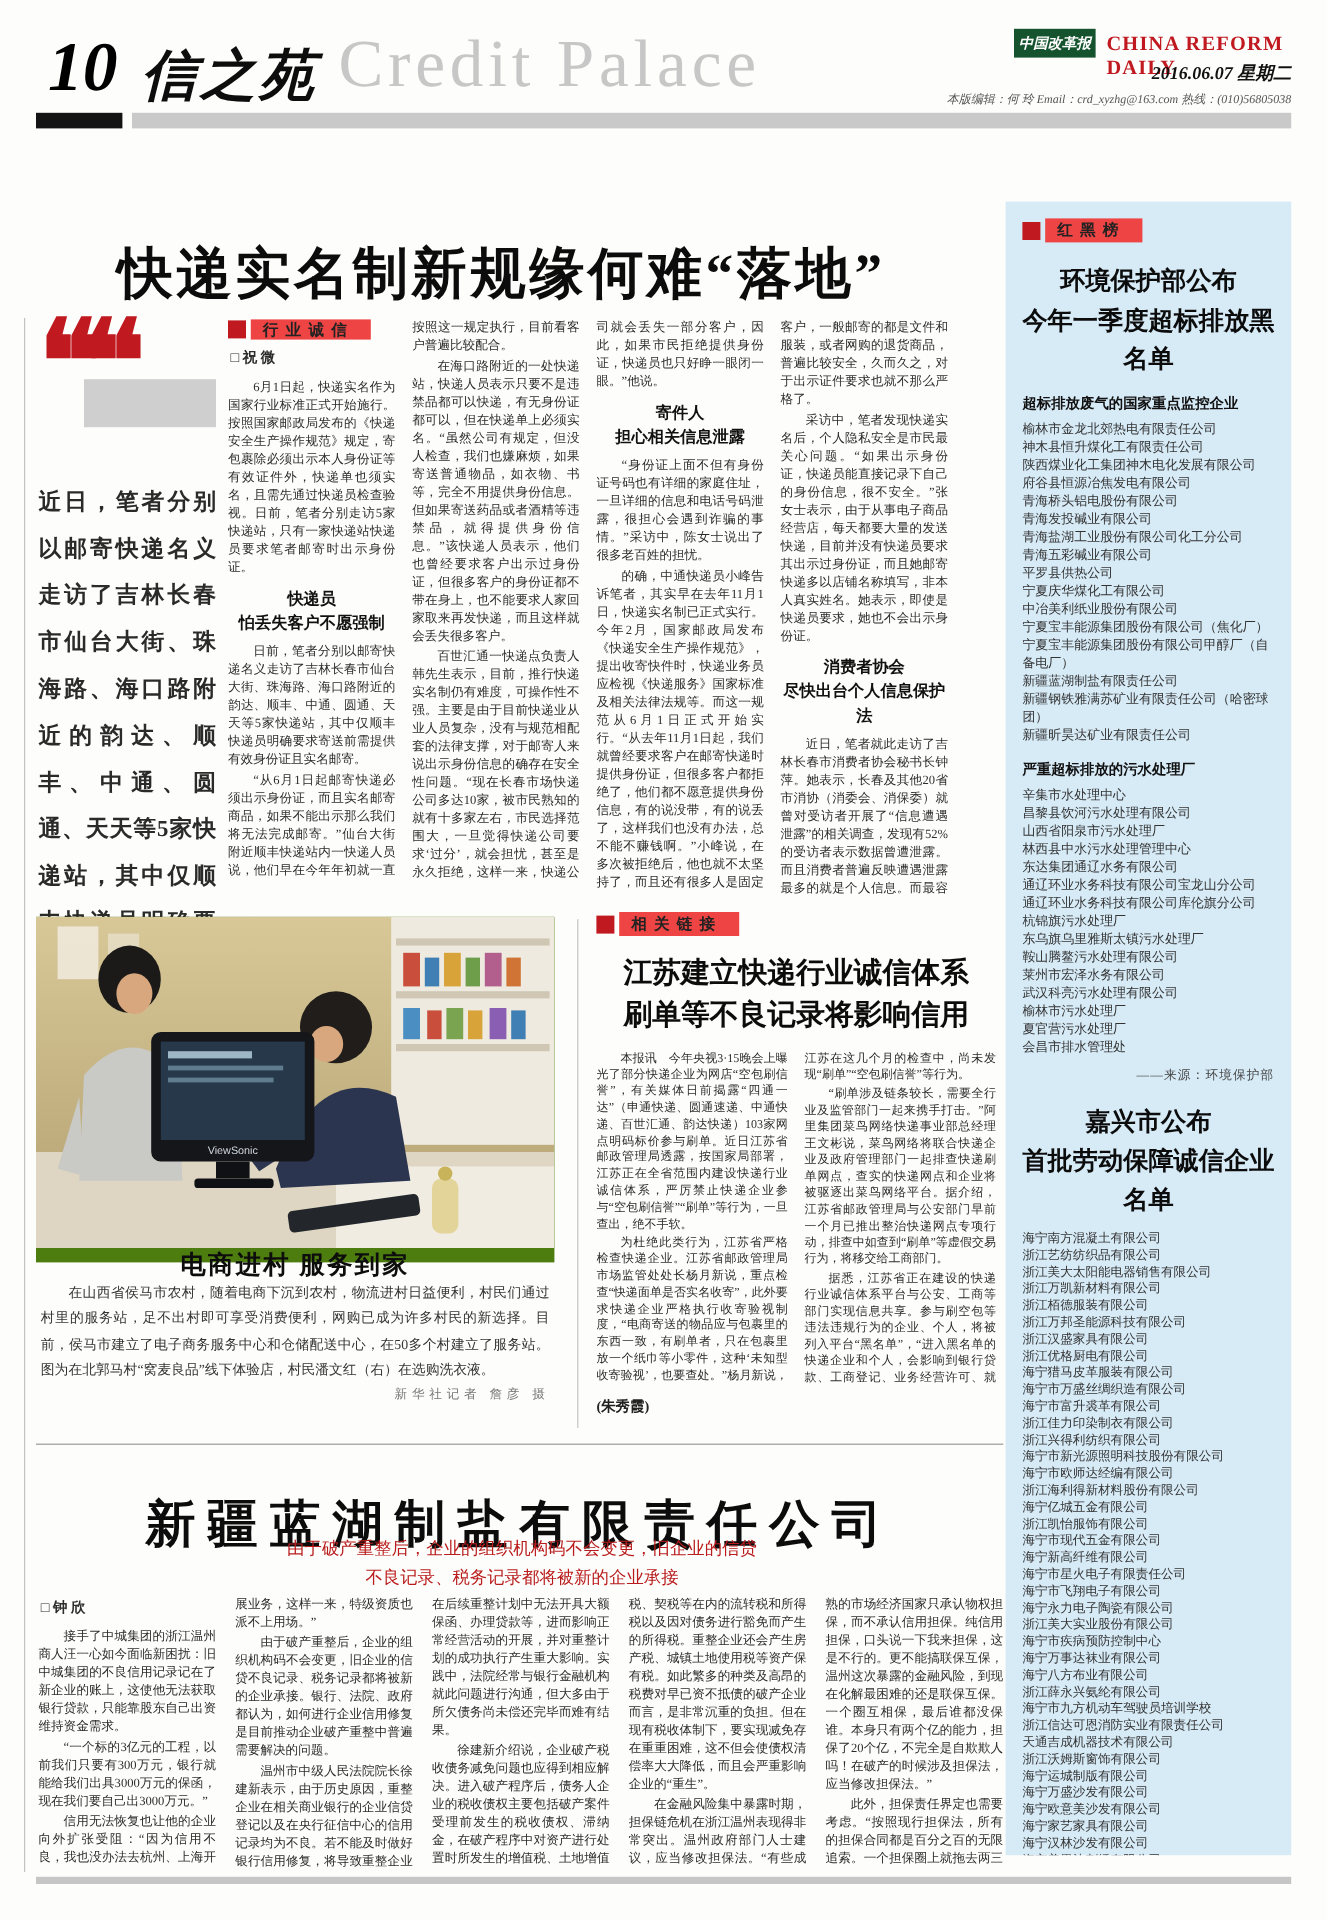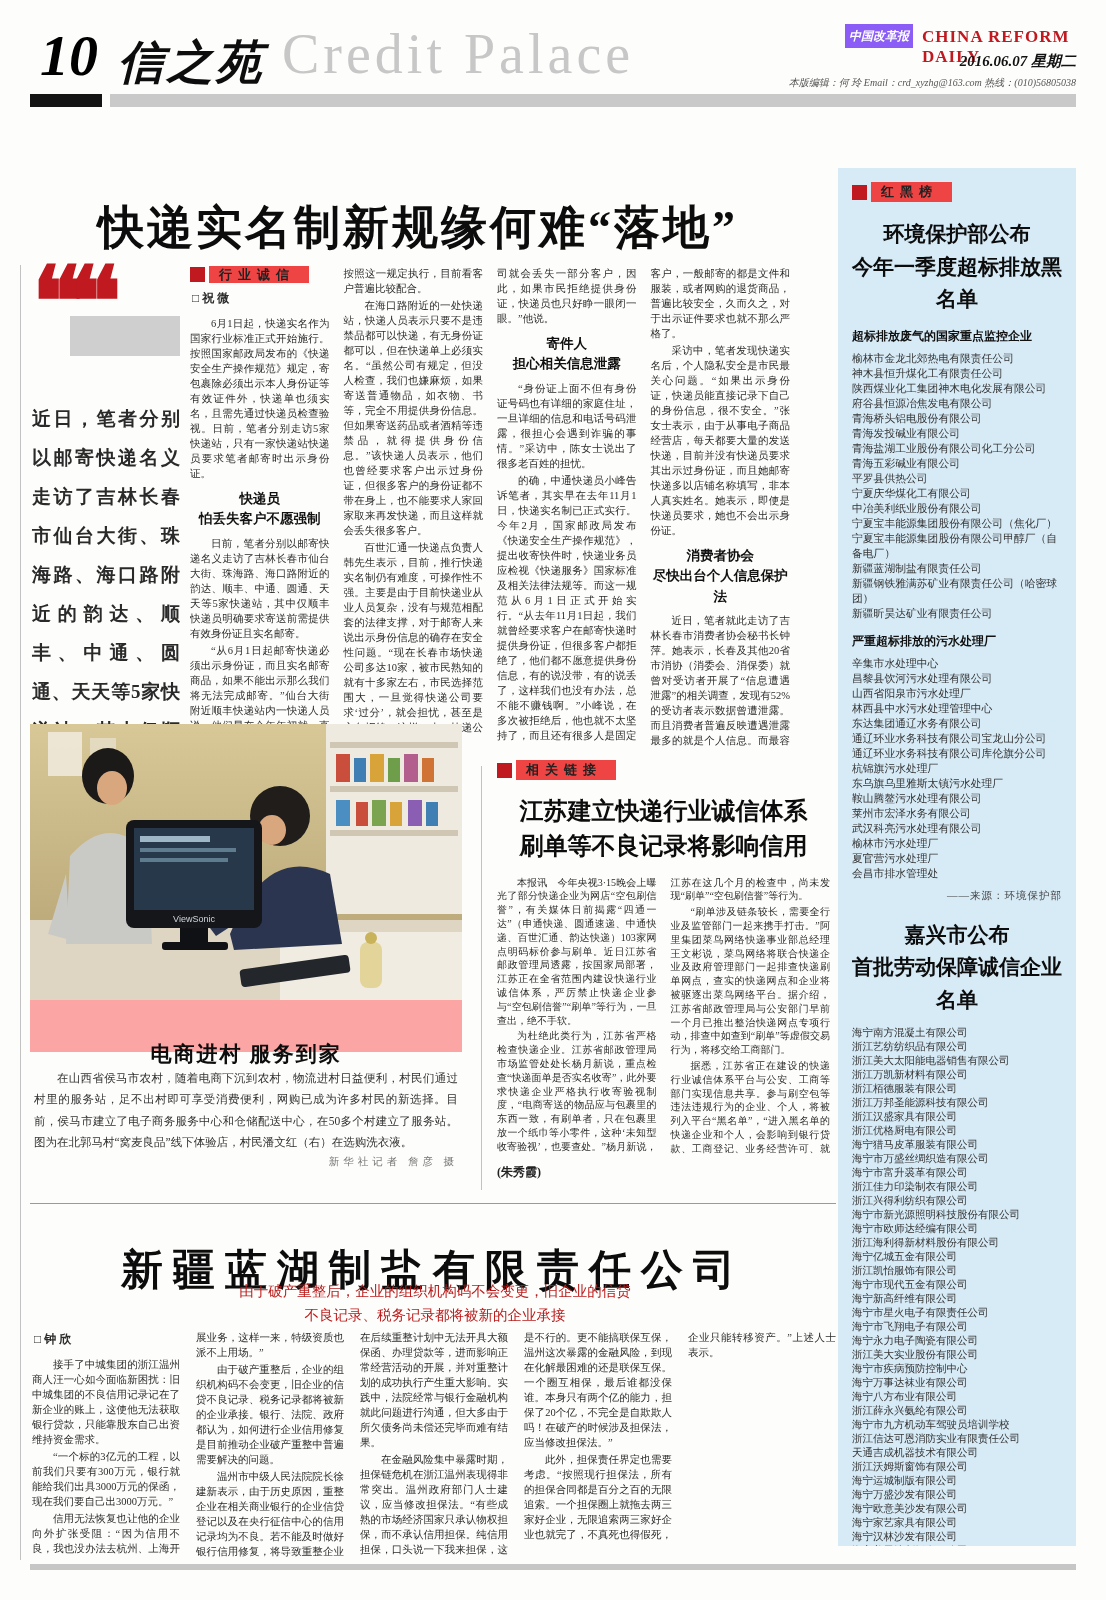--- a/index.html
+++ b/index.html
@@ -3,21 +3,21 @@
 <meta charset="utf-8">
 <style>
   html,body{margin:0;padding:0;background:#e9e9e6;}
   .page{position:relative;width:1106px;height:1600px;background:#fdfdfb;margin:0 auto;overflow:hidden;
         font-family:"Liberation Serif","DejaVu Serif",serif;color:#222;}
   
   .page-num{position:absolute;left:40px;top:22px;font-size:58px;font-style:italic;font-weight:bold;color:#000000;}
   .sec-cn{position:absolute;left:118px;top:32px;font-size:46px;font-weight:bold;letter-spacing:3px;
           font-family:"Liberation Sans","DejaVu Sans",sans-serif;color:#0d0d0d;font-style:italic;}
   .sec-en{position:absolute;left:282px;top:22px;font-size:56px;color:#c7c7c7;letter-spacing:4px;}
-  .logo-box{position:absolute;left:845px;top:24px;width:68px;height:24px;background:#8b5cf6;color:#fff;
+  .logo-box{position:absolute;left:845px;top:24px;width:68px;height:24px;background:#14532d;color:#fff;
             font-size:12px;font-weight:bold;font-style:italic;display:flex;align-items:center;justify-content:center;}
   .paper-en{position:absolute;left:922px;top:27px;font-size:17px;font-weight:bold;color:#c01920;letter-spacing:1px;}
   .dateline{position:absolute;right:30px;top:52px;font-size:15px;font-weight:bold;font-style:italic;color:#111;}
   .editor-line{position:absolute;right:30px;top:76px;font-size:10px;color:#555;font-style:italic;}
   .div-black{position:absolute;left:30px;top:94px;width:72px;height:13px;background:#141414;}
   .div-gray{position:absolute;left:110px;top:94px;width:966px;height:13px;background:#c9c9c9;}
   
   .vrule{position:absolute;width:1px;background:#c2c2c2;}
   .hrule{position:absolute;height:1px;background:#9a9a9a;}
   .bottom-bar{position:absolute;left:30px;top:1564px;width:1046px;height:6px;background:#c6c6c6;}
@@ -35,21 +35,21 @@
              column-count:4;column-gap:14px;column-fill:auto;font-size:10.5px;line-height:15px;text-align:justify;color:#2c2c2c;}
   .tagline{margin:0 0 8px 0;display:flex;align-items:center;}
   .tag-sq{width:15px;height:15px;background:#c01920;flex:0 0 auto;}
   .tag-label{background:#ef4444;font-weight:bold;font-size:13px;letter-spacing:6px;padding:1px 14px 1px 10px;
              margin-left:4px;font-family:"Liberation Sans","DejaVu Sans",sans-serif;color:#222;}
   .byline-top{font-size:12px;font-weight:bold;margin:4px 0 10px 2px;}
   .flow-p{margin:0 0 2px 0;text-indent:2em;}
   .flow-subhead{margin:8px 0 6px 0;text-align:center;font-size:13.5px;font-weight:bold;line-height:1.5;
                 white-space:pre-line;font-family:"Liberation Sans","DejaVu Sans",sans-serif;color:#111;text-indent:0;}
   
-  .photo-wrap{position:absolute;left:30px;top:724px;width:432px;height:328px;overflow:hidden;background:#fca5a5;}
+  .photo-wrap{position:absolute;left:30px;top:764px;width:432px;height:288px;overflow:hidden;background:#4d7c0f;}
   .caption{position:absolute;left:34px;top:1040px;width:424px;}
   .caption-title{text-align:center;font-size:21px;font-weight:bold;letter-spacing:2px;color:#0d0d0d;margin-bottom:0;}
   .caption-text{font-size:11.5px;line-height:1.85;text-align:justify;color:#333;text-indent:2em;}
   .caption-credit{text-align:right;font-size:10.5px;color:#777;margin-top:2px;letter-spacing:4px;}
   
   .related{position:absolute;left:497px;top:760px;width:333px;}
   .related-headline{text-align:center;font-size:24px;font-weight:bold;line-height:1.45;margin:14px 0 12px;
                     white-space:pre-line;color:#0c0c0c;}
   .related-flow{height:282px;overflow:hidden;column-count:2;column-gap:14px;column-fill:auto;
                 font-size:10px;line-height:13.8px;text-align:justify;color:#2c2c2c;}
@@ -311,18 +311,19 @@
   <div class="bottom-deck">由于破产重整后，企业的组织机构码不会变更，旧企业的信贷
 不良记录、税务记录都将被新的企业承接</div>
   <div class="bottom-flow">
     <div class="bottom-author">□ 钟 欣</div>
     <div>
         <p class="flow-p">接手了中城集团的浙江温州商人汪一心如今面临新困扰：旧中城集团的不良信用记录记在了新企业的账上，这使他无法获取银行贷款，只能靠股东自己出资维持资金需求。</p>
         <p class="flow-p">“一个标的3亿元的工程，以前我们只要有300万元，银行就能给我们出具3000万元的保函，现在我们要自己出3000万元。”</p>
         <p class="flow-p">信用无法恢复也让他的企业向外扩张受阻：“因为信用不良，我也没办法去杭州、上海开展业务，这样一来，特级资质也派不上用场。”</p>
         <p class="flow-p">由于破产重整后，企业的组织机构码不会变更，旧企业的信贷不良记录、税务记录都将被新的企业承接。银行、法院、政府都认为，如何进行企业信用修复是目前推动企业破产重整中普遍需要解决的问题。</p>
         <p class="flow-p">温州市中级人民法院院长徐建新表示，由于历史原因，重整企业在相关商业银行的企业信贷登记以及在央行征信中心的信用记录均为不良。若不能及时做好银行信用修复，将导致重整企业在后续重整计划中无法开具大额保函、办理贷款等，进而影响正常经营活动的开展，并对重整计划的成功执行产生重大影响。实践中，法院经常与银行金融机构就此问题进行沟通，但大多由于所欠债务尚未偿还完毕而难有结果。</p>
+        <p class="flow-p">徐建新介绍说，企业破产税收债务减免问题也应得到相应解决。进入破产程序后，债务人企业的税收债权主要包括破产案件受理前发生的税收债权、滞纳金，在破产程序中对资产进行处置时所发生的增值税、土地增值税、契税等在内的流转税和所得税以及因对债务进行豁免而产生的所得税。重整企业还会产生房产税、城镇土地使用税等资产保有税。如此繁多的种类及高昂的税费对早已资不抵债的破产企业而言，是非常沉重的负担。但在现有税收体制下，要实现减免存在重重困难，这不但会使债权清偿率大大降低，而且会严重影响企业的“重生”。</p>
         <p class="flow-p">在金融风险集中暴露时期，担保链危机在浙江温州表现得非常突出。温州政府部门人士建议，应当修改担保法。“有些成熟的市场经济国家只承认物权担保，而不承认信用担保。纯信用担保，口头说一下我来担保，这是不行的。更不能搞联保互保，温州这次暴露的金融风险，到现在化解最困难的还是联保互保。一个圈互相保，最后谁都没保谁。本身只有两个亿的能力，担保了20个亿，不完全是自欺欺人吗！在破产的时候涉及担保法，应当修改担保法。”</p>
         <p class="flow-p">此外，担保责任界定也需要考虑。“按照现行担保法，所有的担保合同都是百分之百的无限追索。一个担保圈上就拖去两三家好企业，无限追索两三家好企业也就完了，不真死也得假死，企业只能转移资产。”上述人士表示。</p>
       </div>
   </div>
 
 </div>
 
 </body></html>

